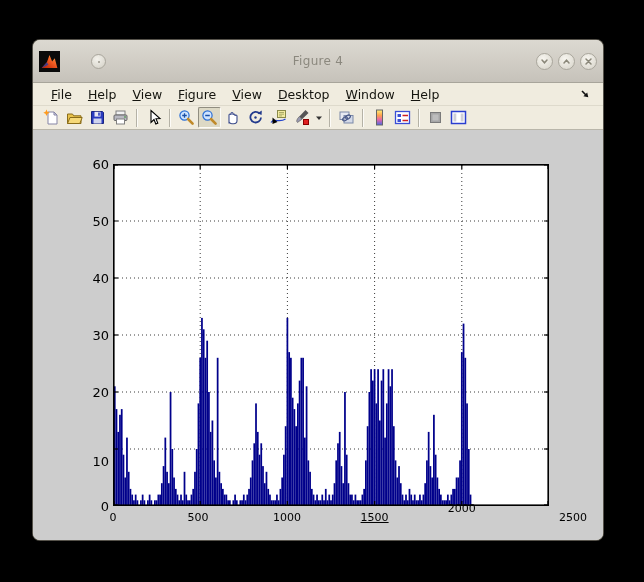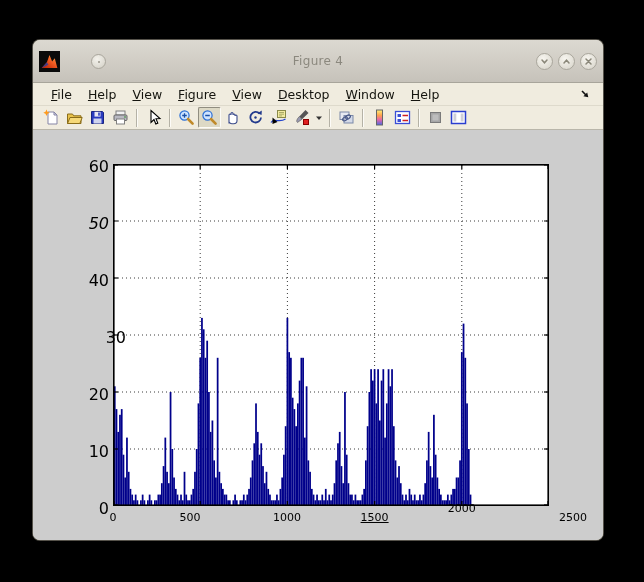--- a/index.html
+++ b/index.html
@@ -73,21 +73,21 @@
   .figure-area{
     position:relative;height:426px;background:#cdcdcd;
   }
   .axes-svg{position:absolute;left:80px;top:34px;}
   .tick-label-x{
     position:absolute;transform:translateX(-50%);
     font-size:11px;color:#000;white-space:nowrap;
   }
   .tick-label-y{
     position:absolute;width:42px;text-align:right;
-    font-size:16px;color:#000;white-space:nowrap;
+    font-size:13px;color:#000;white-space:nowrap;
   }
 </style>
 </head>
 <body>
 
 <div class="window">
 
   <div class="titlebar">
     <svg class="matlab-icon" viewBox="0 0 16 16">
       <defs>
@@ -506,28 +506,28 @@
         <line x1="436" y1="171" x2="431" y2="171" stroke="#000" stroke-width="1.2"></line>
         <line x1="0" y1="114" x2="5" y2="114" stroke="#000" stroke-width="1.2"></line>
         <line x1="436" y1="114" x2="431" y2="114" stroke="#000" stroke-width="1.2"></line>
         <line x1="0" y1="57" x2="5" y2="57" stroke="#000" stroke-width="1.2"></line>
         <line x1="436" y1="57" x2="431" y2="57" stroke="#000" stroke-width="1.2"></line>
         <line x1="0" y1="1" x2="5" y2="1" stroke="#000" stroke-width="1.2"></line>
         <line x1="436" y1="1" x2="431" y2="1" stroke="#000" stroke-width="1.2"></line>
       </svg>
     <div id="tick-labels">
         <span class="tick-label-x" style="left: 80px; top: 381px;">0</span>
-        <span class="tick-label-x" style="left: 157px; top: 381px; text-align: right;">500</span>
+        <span class="tick-label-x" style="left: 165px; top: 381px; text-align: right;">500</span>
         <span class="tick-label-x" style="left: 254px; top: 381px;">1000</span>
         <span class="tick-label-x" style="left: 341.6px; top: 381px; text-decoration: underline;">1500</span>
         <span class="tick-label-x" style="left: 428.8px; top: 372px;">2000</span>
         <span class="tick-label-x" style="left: 516px; top: 381px; margin-left: 24px;">2500</span>
         <span class="tick-label-y" style="left: 34px; top: 369px;">0</span>
-        <span class="tick-label-y" style="left: 34px; top: 312px;">10</span>
+        <span class="tick-label-y" style="left: 34px; top: 324px;">10</span>
         <span class="tick-label-y" style="left: 34px; top: 255px;">20</span>
-        <span class="tick-label-y" style="left: 51px; top: 198px;">30</span>
+        <span class="tick-label-y" style="left: 34px; top: 198px;">30</span>
         <span class="tick-label-y" style="left: 34px; top: 141px;">40</span>
-        <span class="tick-label-y" style="left: 34px; top: 84px; font-style: italic;">50</span>
+        <span class="tick-label-y" style="left: 34px; top: 84px;">50</span>
         <span class="tick-label-y" style="left: 34px; top: 27px;">60</span>
       </div>
   </div>
 
 </div>
 
 </body></html>

